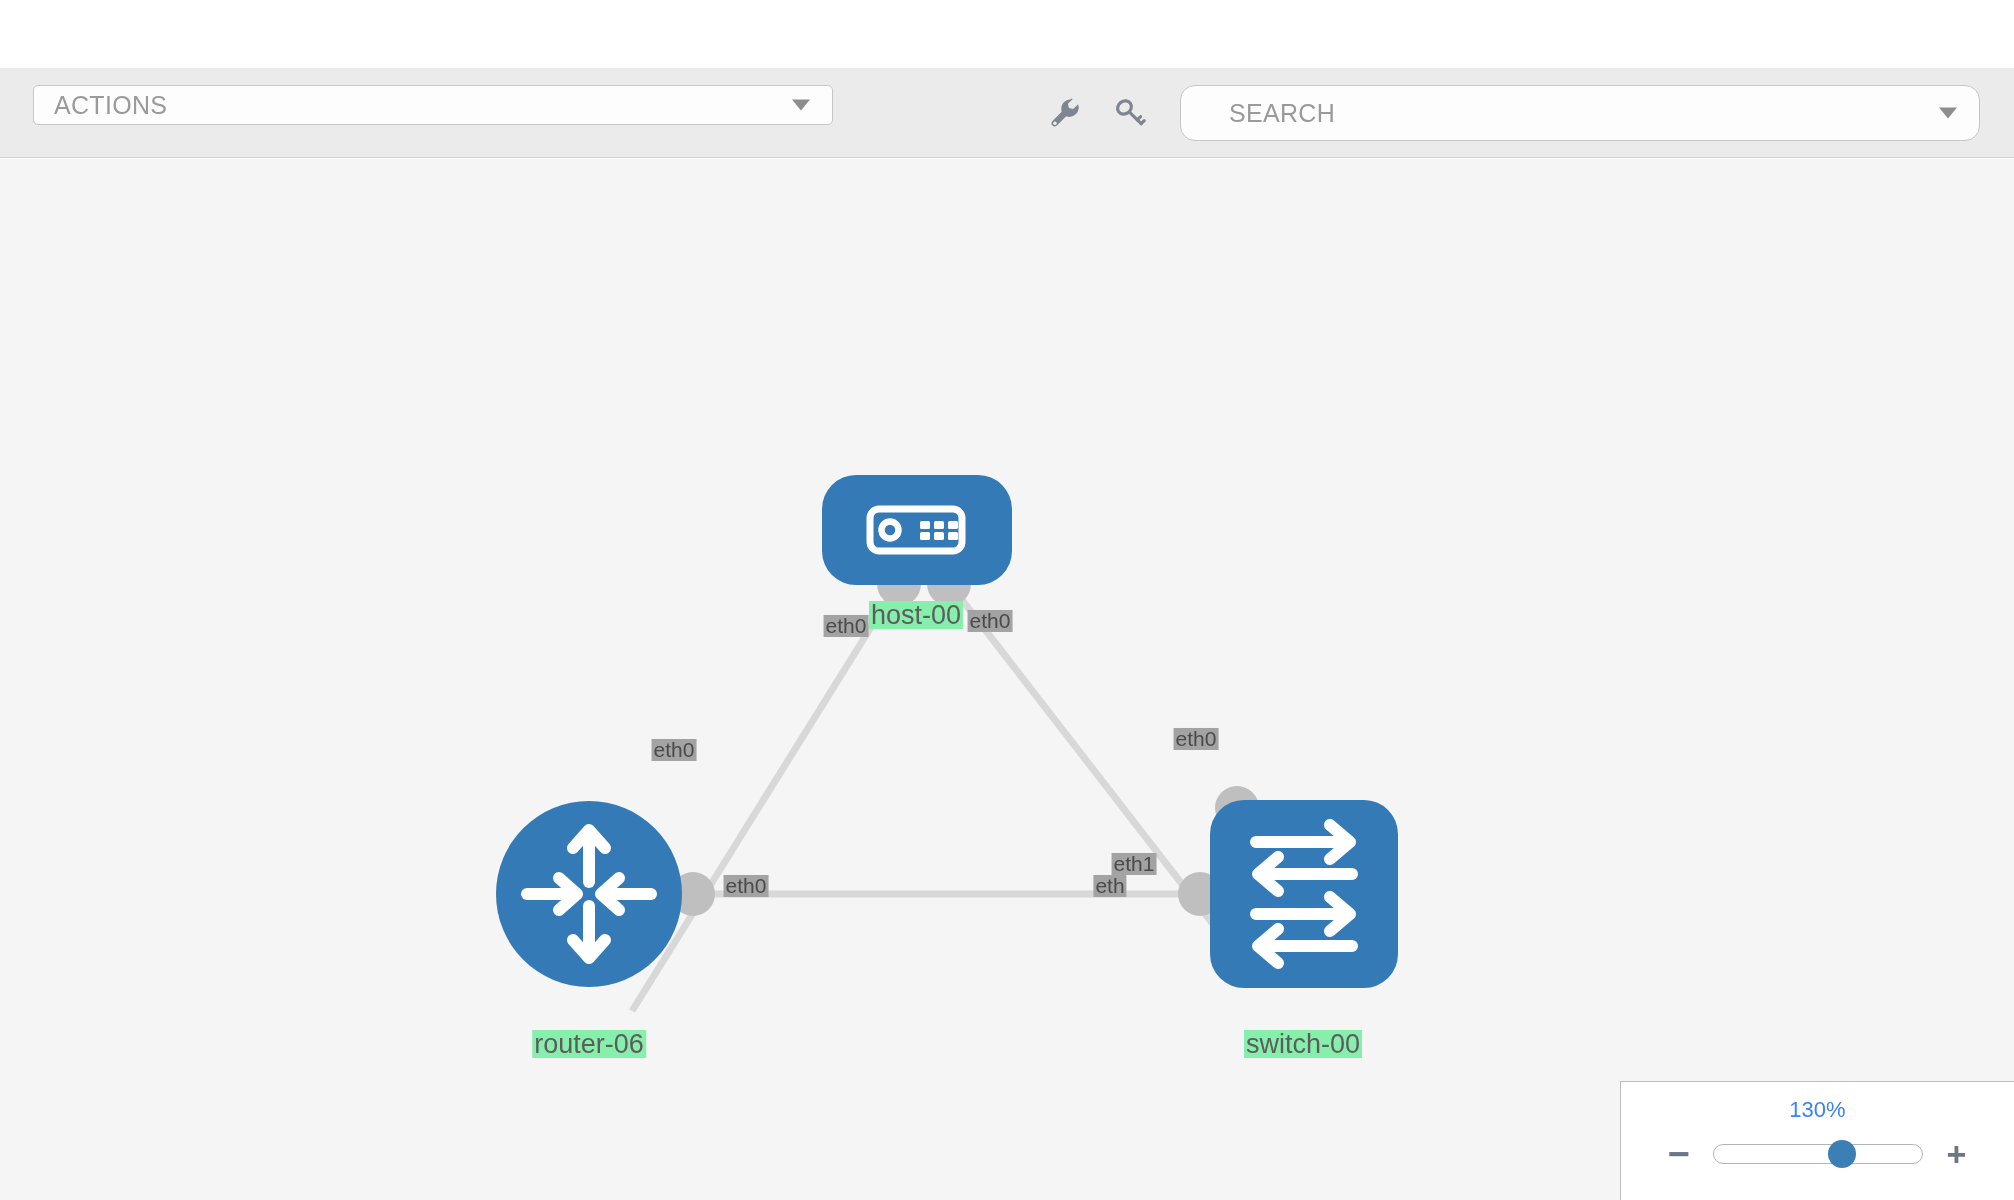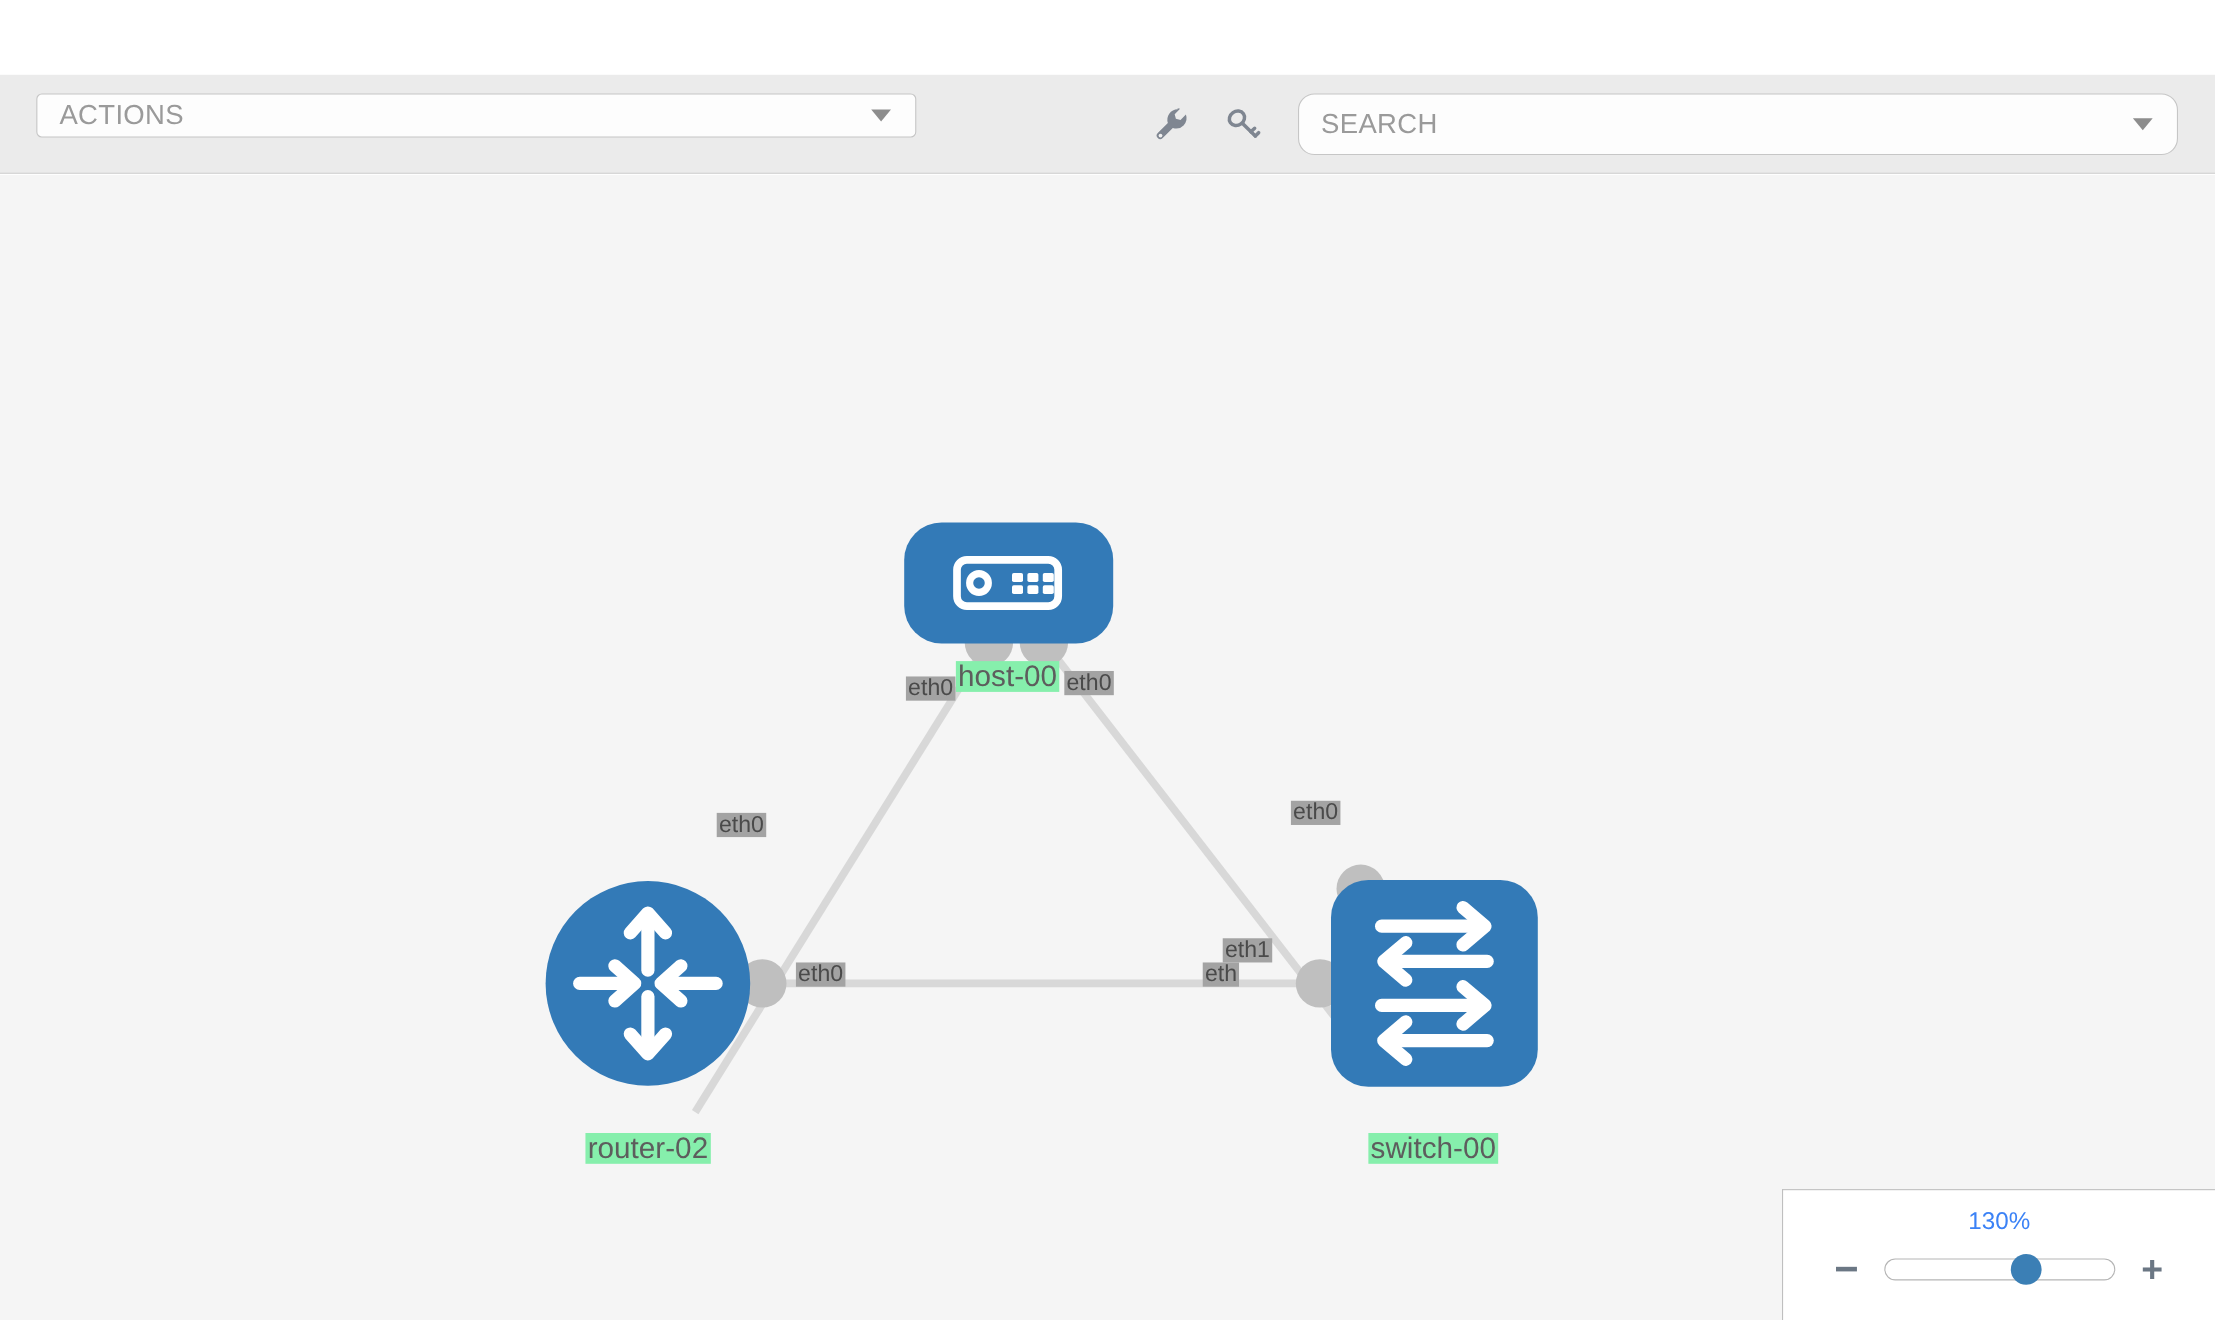--- a/index.html
+++ b/index.html
@@ -115,20 +115,21 @@
     left: 1180px;
     top: 17px;
     width: 800px;
     height: 56px;
     background: #fdfdfd;
     border: 1px solid #c6c6c6;
     border-radius: 15px;
     display: flex;
     align-items: center;
     cursor: text;
+    padding-left: 28px;
   }
   .search-box .label {
     margin-left: 20px;
     font-size: 25px;
     color: #9a9a9a;
     letter-spacing: 0.3px;
   }
 
   
   .canvas {
@@ -328,21 +329,21 @@
           <path d="M-48,20 L44,20"></path>
           <path d="M26,3 L46,20 L26,37"></path>
 
           <path d="M48,52 L-44,52"></path>
           <path d="M-26,35 L-46,52 L-26,69"></path>
         </g>
       </g>
     </svg>
 
     <div class="node-label" style="left:916px; top:442px;">host-00</div>
-    <div class="node-label" style="left:589px; top:871px;">router-02</div>
+    <div class="node-label" style="left:589px; top:871px;">router-06</div>
     <div class="node-label" style="left:1303px; top:871px;">switch-00</div>
 
     <div class="edge-label" style="left:846px; top:467px;">eth0</div>
     <div class="edge-label" style="left:990px; top:462px;">eth0</div>
     <div class="edge-label" style="left:674px; top:591px;">eth0</div>
     <div class="edge-label" style="left:1196px; top:580px;">eth0</div>
     <div class="edge-label" style="left:746px; top:727px;">eth0</div>
     <div class="edge-label" style="left:1110px; top:727px;">eth</div>
     <div class="edge-label" style="left:1134px; top:705px;">eth1</div>
   </div>

